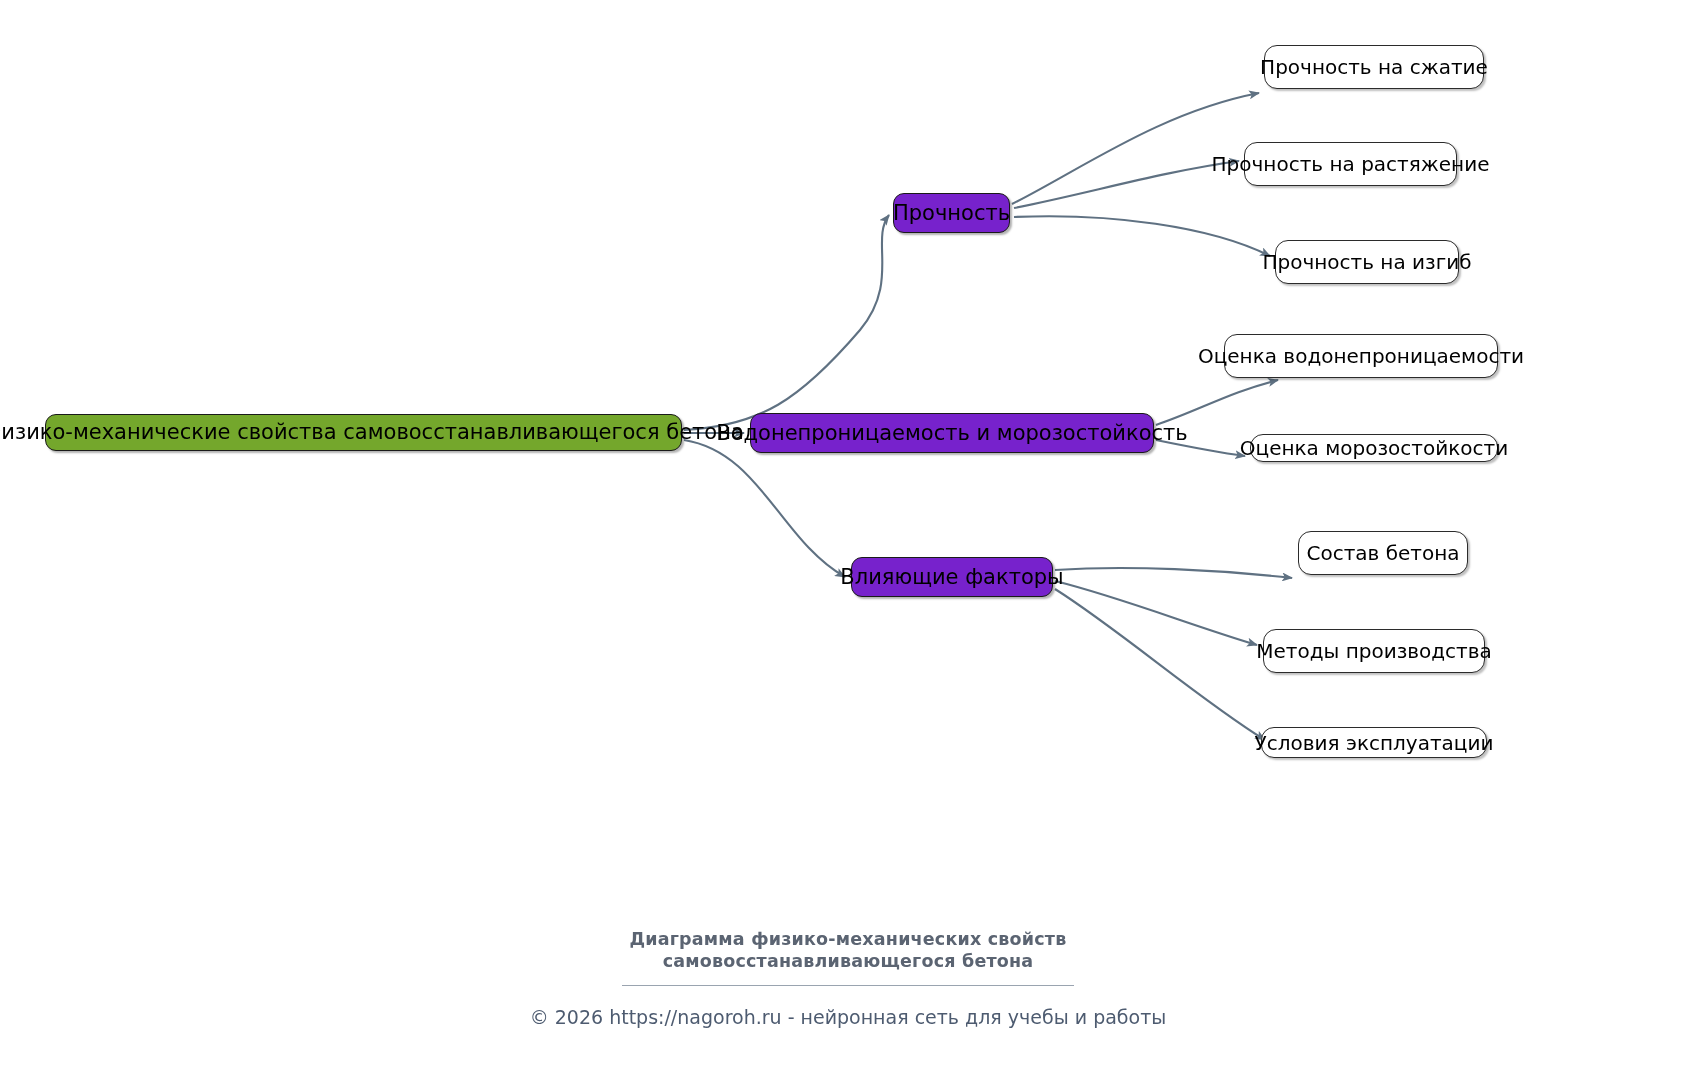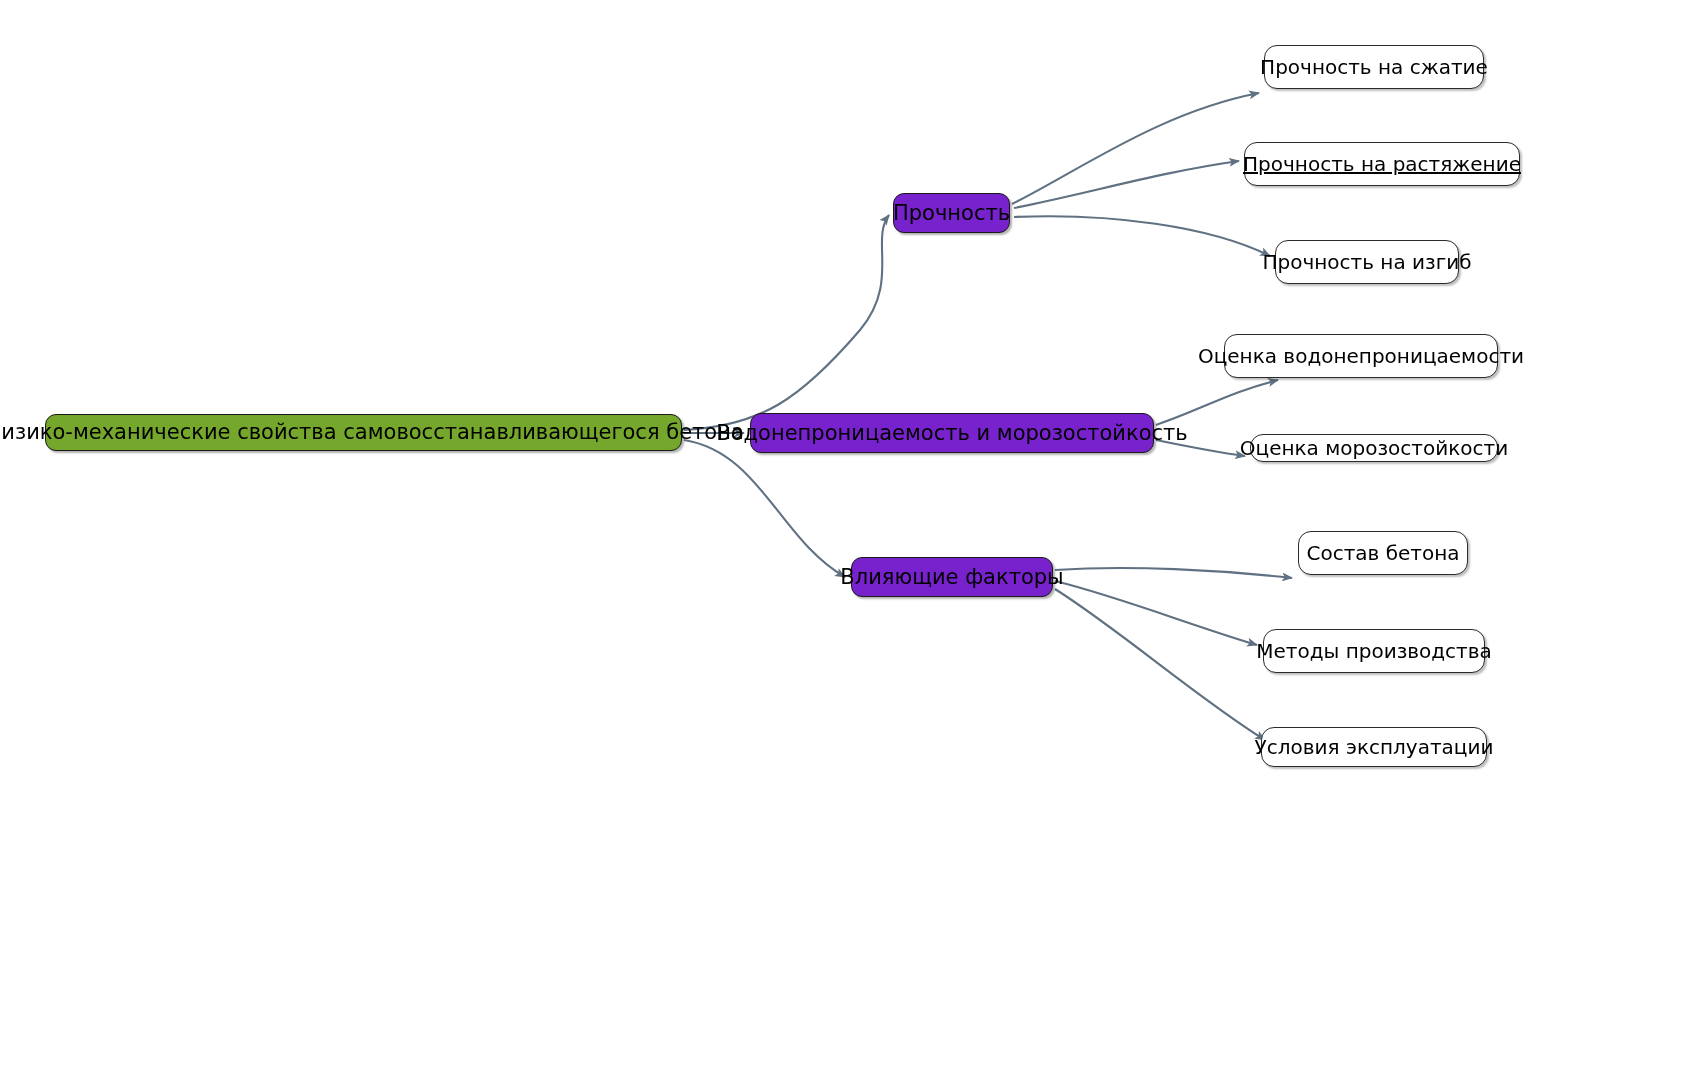--- a/index.html
+++ b/index.html
@@ -127,21 +127,21 @@
   </div>
 
   <div class="node node-branch" style="left:851px; top:557px; width:202px; height:40px;">
     <span>Влияющие факторы</span>
   </div>
 
   <div class="node node-leaf" style="left:1264px; top:45px; width:220px; height:44px;">
     <span>Прочность на сжатие</span>
   </div>
 
-  <div class="node node-leaf" style="left:1244px; top:142px; width:276px; height:44px;text-decoration:underline;">
+  <div class="node node-leaf" style="left:1244px; top:142px; width:213px; height:44px;">
     <span>Прочность на растяжение</span>
   </div>
 
   <div class="node node-leaf" style="left:1275px; top:240px; width:184px; height:44px;">
     <span>Прочность на изгиб</span>
   </div>
 
   <div class="node node-leaf" style="left:1224px; top:334px; width:274px; height:44px;">
     <span>Оценка водонепроницаемости</span>
   </div>
@@ -151,18 +151,24 @@
   </div>
 
   <div class="node node-leaf" style="left:1298px; top:531px; width:170px; height:44px;">
     <span>Состав бетона</span>
   </div>
 
   <div class="node node-leaf" style="left:1263px; top:629px; width:222px; height:44px;">
     <span>Методы производства</span>
   </div>
 
-  <div class="node node-leaf" style="left:1261px; top:727px; width:226px; height:40px;">
+  <div class="node node-leaf" style="left:1261px; top:727px; width:226px; height:31px;">
     <span>Условия эксплуатации</span>
   </div>
 
+  <div id="footer" style="top:928px;">
+    <div class="caption-line">Диаграмма физико-механических свойств</div>
+    <div class="caption-line">самовосстанавливающегося бетона</div>
+    <div class="footer-rule"></div>
+    <div class="credit">© 2026 https://nagoroh.ru - нейронная сеть для учебы и работы</div>
+  </div>
 
 </div>
 
 </body></html>

